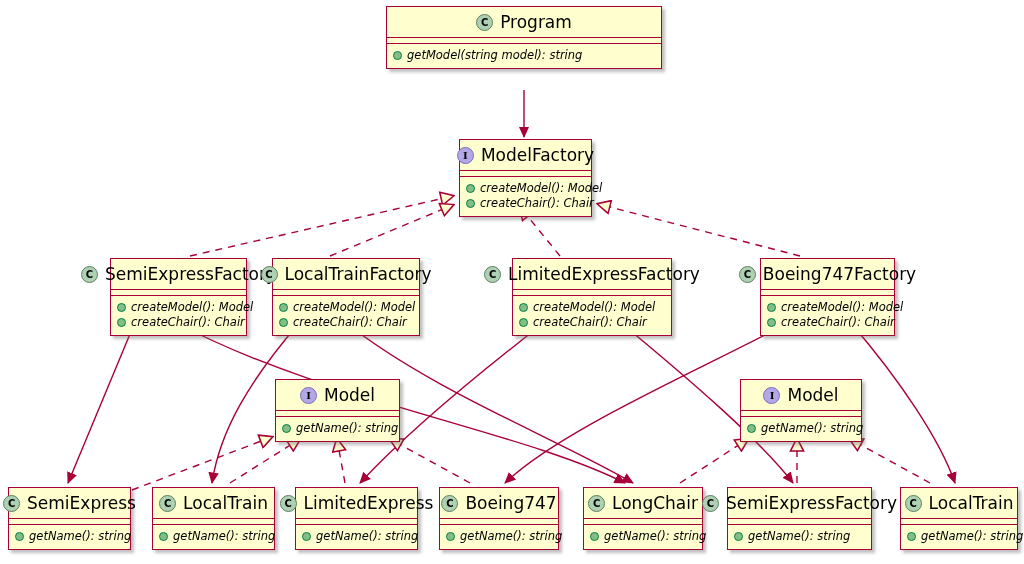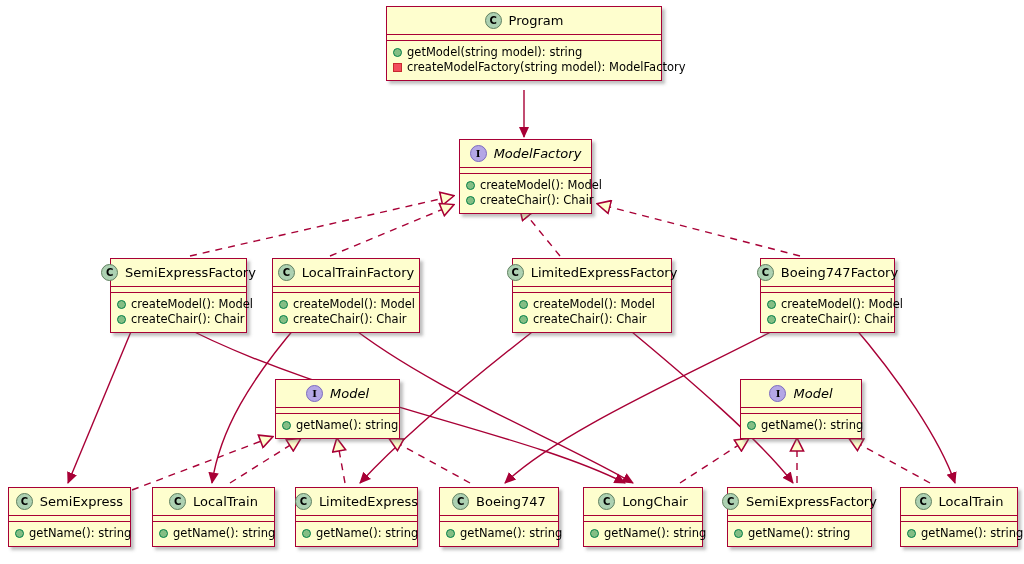--- a/index.html
+++ b/index.html
@@ -44,36 +44,36 @@
     padding: 5px 10px 5px 10px;
     border-bottom: 1.5px solid #A80036;
     white-space: nowrap;
   }
   .node-spacer {
     height: 5px;
     border-bottom: 1.5px solid #A80036;
   }
   .node-members {
     padding: 4px 8px 5px 6px;
+    font-style: italic;
   }
   .member-row {
     display: flex;
     align-items: center;
     gap: 5px;
     font-size: 11.5px;
     color: #000000;
     line-height: 15px;
     white-space: nowrap;
   }
   .node-title {
-    font-size: 13px;
+    font-size: 17px;
     color: #000000;
   }
   .node-title.is-abstract {
-    font-style: italic;
   }
   .stereo-icon {
     width: 17px;
     height: 17px;
     border-radius: 50%;
     display: inline-flex;
     align-items: center;
     justify-content: center;
     font-size: 10px;
     font-weight: bold;
@@ -149,24 +149,20 @@
         <div class="node-header">
           <span class="stereo-icon class-icon">C</span>
           <span class="node-title">Program</span>
         </div>
         <div class="node-spacer"></div>
         <div class="node-members">
           <div class="member-row">
             <span class="vis-marker public"></span>
             <span>getModel(string model): string</span>
           </div>
-          <div class="member-row">
-            <span class="vis-marker private"></span>
-            <span>createModelFactory(string model): ModelFactory</span>
-          </div>
         </div>
       </div>
       <div class="uml-node" style="left: 459px; top: 139px; width: 133px;">
         <div class="node-header">
           <span class="stereo-icon interface-icon">I</span>
           <span class="node-title is-abstract">ModelFactory</span>
         </div>
         <div class="node-spacer"></div>
         <div class="node-members">
           <div class="member-row">

